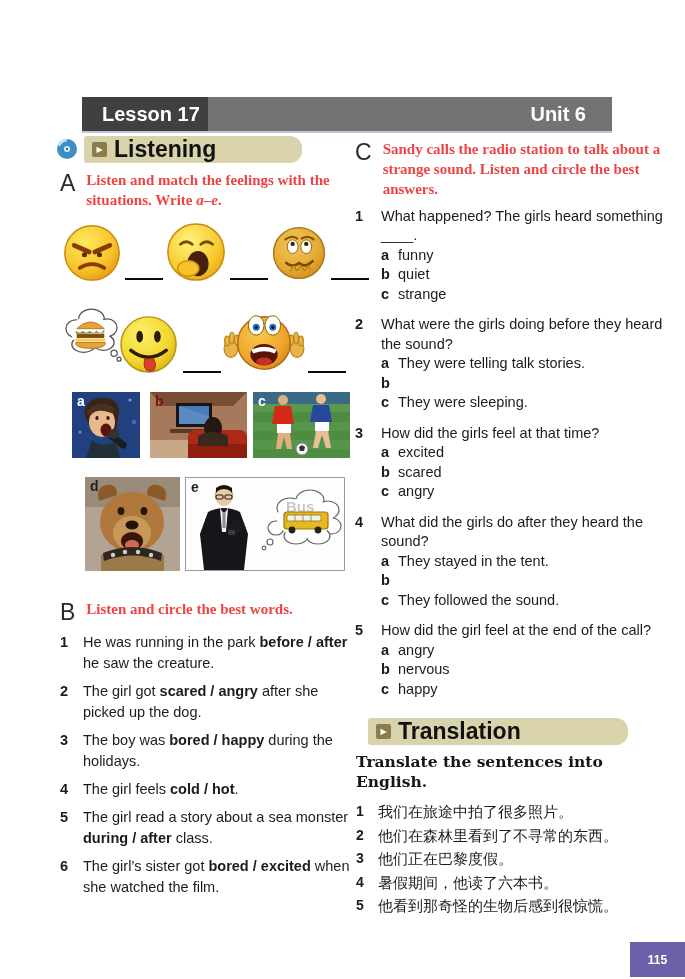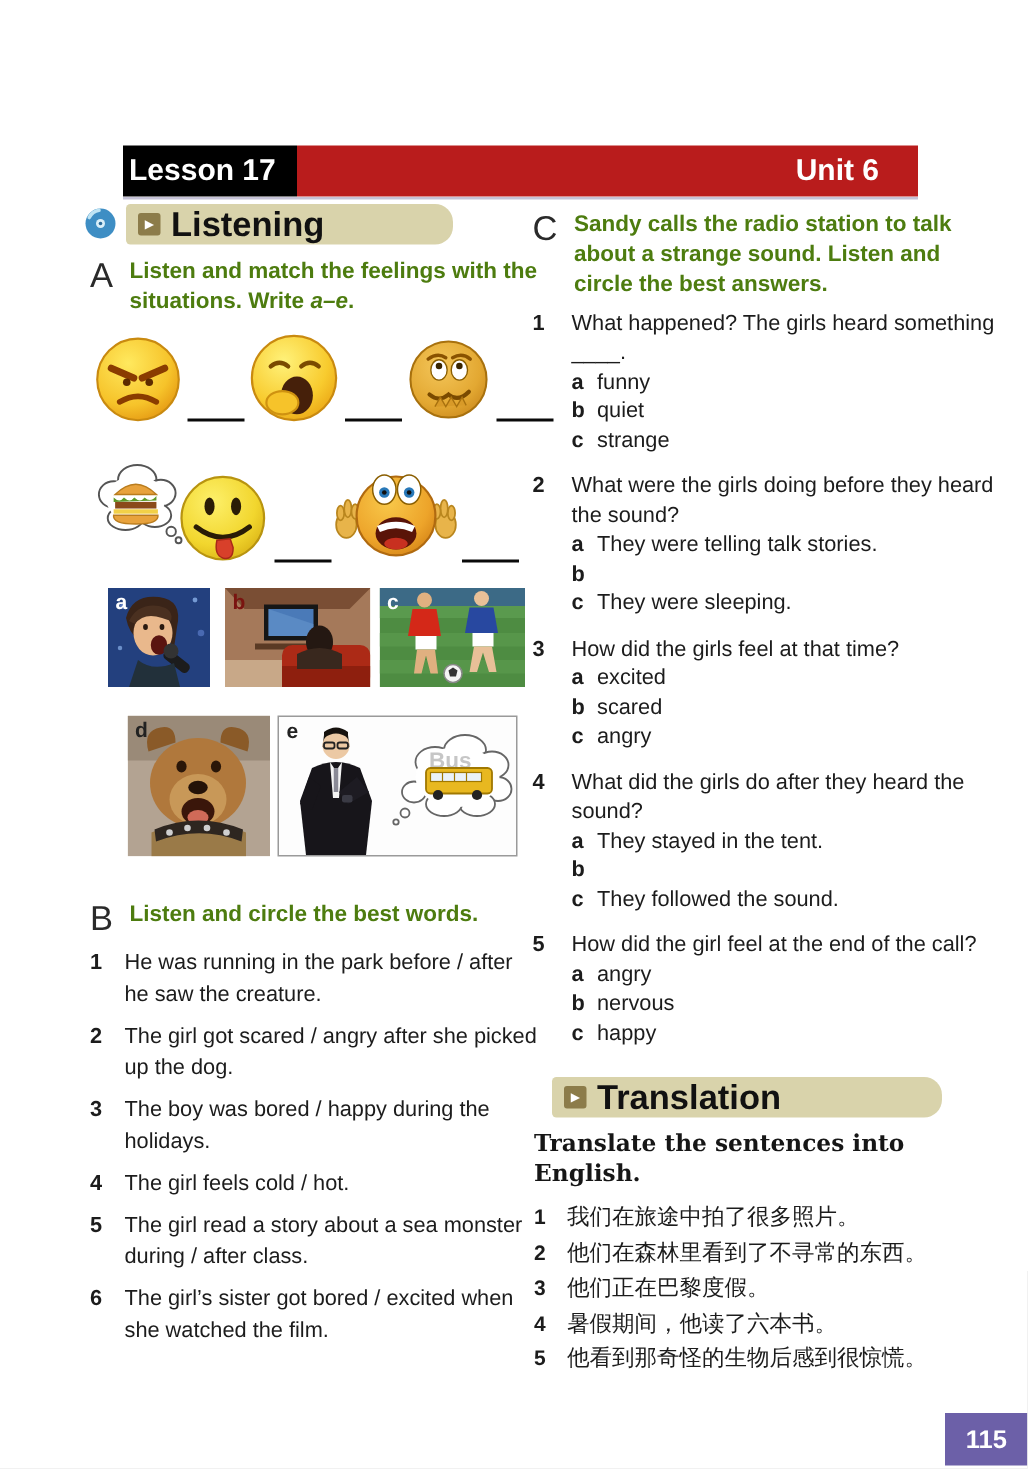--- a/index.html
+++ b/index.html
@@ -5,39 +5,39 @@
   html,body { margin:0; padding:0; background:#e8e8e8; }
   .page {
     position:relative; width:685px; height:979px; margin:0 auto;
     background:#ffffff; overflow:hidden;
     font-family:"Liberation Sans", sans-serif; color:#1c1c1c;
   }
 
   
   .header-bar { position:absolute; left:82px; top:97px; width:530px; height:34px; display:flex;
                 font-weight:bold; font-size:20px; color:#fff; box-shadow:0 2px 0 rgba(90,80,140,.35); }
-  .header-lesson { width:116px; background:#000000; display:flex; align-items:center; padding-left:4px; box-sizing:border-box; }
-  .header-unit { flex:1; background:#b91c1c; display:flex; align-items:center; justify-content:flex-end; padding-right:8px; box-sizing:border-box; }
+  .header-lesson { width:126px; background:#404040; display:flex; align-items:center; padding-left:20px; box-sizing:border-box; }
+  .header-unit { flex:1; background:#737373; display:flex; align-items:center; justify-content:flex-end; padding-right:8px; box-sizing:border-box; }
   .header-unit .u-label { margin-right:18px; }
 
   
   .band { background:#d9d3ab; border-radius:3px 12px 12px 3px; display:flex; align-items:center;
           gap:7px; padding-left:8px; box-sizing:border-box; }
   .play-box { width:15px; height:15px; background:#8c7c4a; border-radius:2px; color:#fff;
               display:flex; align-items:center; justify-content:center; font-size:8px; line-height:1; flex-shrink:0;}
   .band-title { font-weight:bold; font-size:23px; color:#111; }
 
   #listening-band { position:absolute; left:84px; top:136px; width:218px; height:27px; }
   #translation-band { position:absolute; left:368px; top:718px; width:260px; height:27px; }
   #cd-icon { position:absolute; left:56px; top:138px; width:22px; height:22px; }
 
   
   .sec { position:absolute; display:flex; }
   .sec-letter { font-size:23px; font-weight:400; color:#2a2a2a; line-height:1.05; margin-right:11px; flex-shrink:0; }
-  .sec-instr { font-family:Liberation Sans, sans-serif; font-weight:bold; font-size:15px; line-height:1.33; color:#4d7c0f; }
+  .sec-instr { font-family:Liberation Serif, serif; font-weight:bold; font-size:15px; line-height:1.33; color:#ef4444; }
   .sec-instr i { font-style:italic; }
   #section-a { left:60px; top:171px; width:300px; }
   #section-b-head { left:60px; top:600px; width:300px; }
 
   
   .emoji-rows { position:absolute; left:62px; top:221px; width:294px; }
   .emoji-row { display:flex; align-items:flex-end; }
   .emoji-row + .emoji-row { margin-top:16px; }
   .emoji { flex-shrink:0; }
   .blank { width:38px; border-bottom:2px solid #0a0a0a; height:2px; margin:0 2px 7px 3px; flex-shrink:0; }
@@ -50,21 +50,21 @@
   #photo-b { left:150px; top:392px; width:97px; height:66px; }
   #photo-c { left:253px; top:392px; width:97px; height:66px; }
   #photo-d { left:85px;  top:477px; width:95px; height:94px; }
   #photo-e { left:185px; top:477px; width:160px; height:94px; background:#fff; border:1px solid #9a9a9a; box-sizing:border-box;}
   .lt-white { color:#fff; } .lt-dark { color:#222; } .lt-maroon { color:#7a1410; }
 
   
   #exercise-b-items { position:absolute; left:60px; top:632px; width:300px; }
   .ex-item { display:flex; margin-bottom:7px; font-size:14.5px; line-height:21px; }
   .ex-num { font-weight:bold; width:23px; flex-shrink:0; }
-  .ex-text b { font-weight:normal; }
+  .ex-text b { font-weight:bold; }
 
   
   #col-right { position:absolute; left:355px; top:140px; width:310px; }
   #section-c { display:flex; }
   #questions { margin-top:7px; }
   .question { margin-bottom:11px; }
   .q-line { display:flex; font-size:14.5px; line-height:19.5px; }
   .q-num { font-weight:bold; width:26px; flex-shrink:0; }
   .q-text { }
   .options { margin-left:26px; }
@@ -73,21 +73,21 @@
 
   
   #translation-block { position:absolute; left:356px; top:752px; width:306px; }
   .trans-instr { font-family:"DejaVu Serif", serif; font-weight:bold; font-size:15.5px; line-height:1.3; color:#161616;}
   #translation-items { margin-top:8px; }
   .t-item { display:flex; font-size:15px; line-height:23.5px; }
   .t-num { font-weight:bold; width:22px; flex-shrink:0; font-size:14px; }
 
   
   .page-badge { position:absolute; left:630px; top:942px; width:55px; height:35px; background:#6c60a8;
-                color:#fff; font-weight:bold; font-size:17px; display:flex; align-items:center; justify-content:center; }
+                color:#fff; font-weight:bold; font-size:12px; display:flex; align-items:center; justify-content:center; }
 </style>
 </head>
 <body>
 
 <div class="page">
 
   <div class="header-bar">
     <div class="header-lesson">Lesson 17</div>
     <div class="header-unit">
       <span class="u-label">Unit 6</span>

